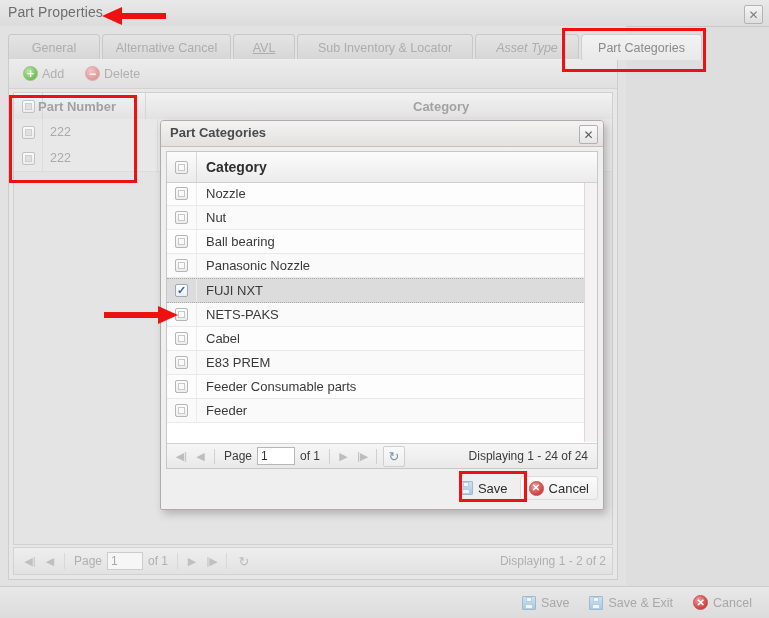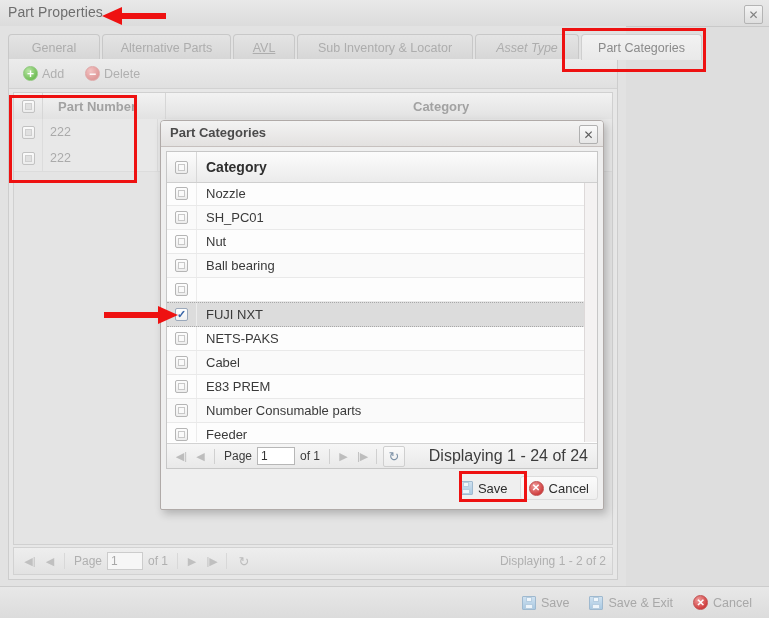--- a/index.html
+++ b/index.html
@@ -333,21 +333,21 @@
     padding: 0 3px; box-sizing: border-box;
     font-family: "Liberation Sans", sans-serif;
   }
   .mpg-refresh {
     width: 20px; height: 19px; margin-left: 2px;
     display: flex; align-items: center; justify-content: center;
     font-size: 13px; color: #7f93a8;
     background: linear-gradient(to bottom,#fafafa,#ededed);
     border: 1px solid #cfcfcf; border-radius: 2px;
   }
-  .mpg-disp { margin-left: auto; font-size: 16px; color: #3c3c3c; padding-right:4px;}
+  .mpg-disp { margin-left: auto; font-size: 12px; color: #3c3c3c; padding-right:4px;}
   .modal-footer {
     position: absolute; left: 5px; right: 5px; bottom: 6px; height: 30px;
     display: flex; align-items: center; justify-content: flex-end; gap: 3px;
   }
   .mfbtn {
     display: flex; align-items: center; gap: 5px;
     height: 24px; padding: 0 8px;
     font-size: 13px; color: #2e2e2e;
     border: 1px solid transparent; border-radius: 3px;
     box-sizing: border-box;
@@ -371,21 +371,21 @@
     <div class="win-close">✕</div>
   </div>
 
   <div class="win-body">
 
     <div class="tabstrip">
       <div class="tab" style="left:0px;width:92px;">
         <span>General</span>
       </div>
       <div class="tab" style="left:94px;width:129px;">
-        <span>Alternative Parts</span>
+        <span>Alternative Cancel</span>
       </div>
       <div class="tab" style="left:225px;width:62px;text-decoration:underline;">
         <span>AVL</span>
       </div>
       <div class="tab" style="left:289px;width:176px;">
         <span>Sub Inventory &amp; Locator</span>
       </div>
       <div class="tab" style="left:467px;width:104px;font-style:italic;">
         <span>Asset Type</span>
       </div>
@@ -407,21 +407,21 @@
         </div>
       </div>
 
       <div class="grid">
         <div class="ghead">
           <div class="gh-cb">
             <span class="cb">
                 <span class="cb-inner"></span>
               </span>
           </div>
-          <div class="gh-cell" style="left:36px;width:116px;">
+          <div class="gh-cell" style="left:16px;width:116px;">
             <span>Part Number</span>
           </div>
           <div class="gh-cell" style="left:144px;right:0;border-right:none;padding-left:255px;">
             <span>Category</span>
           </div>
         </div>
 
         <div class="grow" style="top:26px;">
           <div class="rcb">
             <span class="cb">
@@ -498,44 +498,37 @@
               </span>
             </div>
           <div class="mtxt">Nozzle</div>
         </div>
         <div class="mrow">
           <div class="mcb">
               <span class="cb-dark">
                 <span class="cb-inner2"></span>
               </span>
             </div>
-          <div class="mtxt">SH_PC01</div>
-        </div>
-        <div class="mrow">
-          <div class="mcb">
-              <span class="cb-dark">
-                <span class="cb-inner2"></span>
-              </span>
-            </div>
           <div class="mtxt">Nut</div>
         </div>
         <div class="mrow">
           <div class="mcb">
               <span class="cb-dark">
                 <span class="cb-inner2"></span>
               </span>
             </div>
           <div class="mtxt">Ball bearing</div>
         </div>
         <div class="mrow">
           <div class="mcb">
               <span class="cb-dark">
                 <span class="cb-inner2"></span>
               </span>
             </div>
+          <div class="mtxt">Panasonic Nozzle</div>
         </div>
         <div class="mrow selected">
           <div class="mcb">
               <span class="cb-checked">✓</span>
             </div>
           <div class="mtxt">FUJI NXT</div>
         </div>
         <div class="mrow">
           <div class="mcb">
               <span class="cb-dark">
@@ -559,21 +552,21 @@
               </span>
             </div>
           <div class="mtxt">E83 PREM</div>
         </div>
         <div class="mrow">
           <div class="mcb">
               <span class="cb-dark">
                 <span class="cb-inner2"></span>
               </span>
             </div>
-          <div class="mtxt">Number Consumable parts</div>
+          <div class="mtxt">Feeder Consumable parts</div>
         </div>
         <div class="mrow">
           <div class="mcb">
               <span class="cb-dark">
                 <span class="cb-inner2"></span>
               </span>
             </div>
           <div class="mtxt">Feeder</div>
         </div>
       </div>

